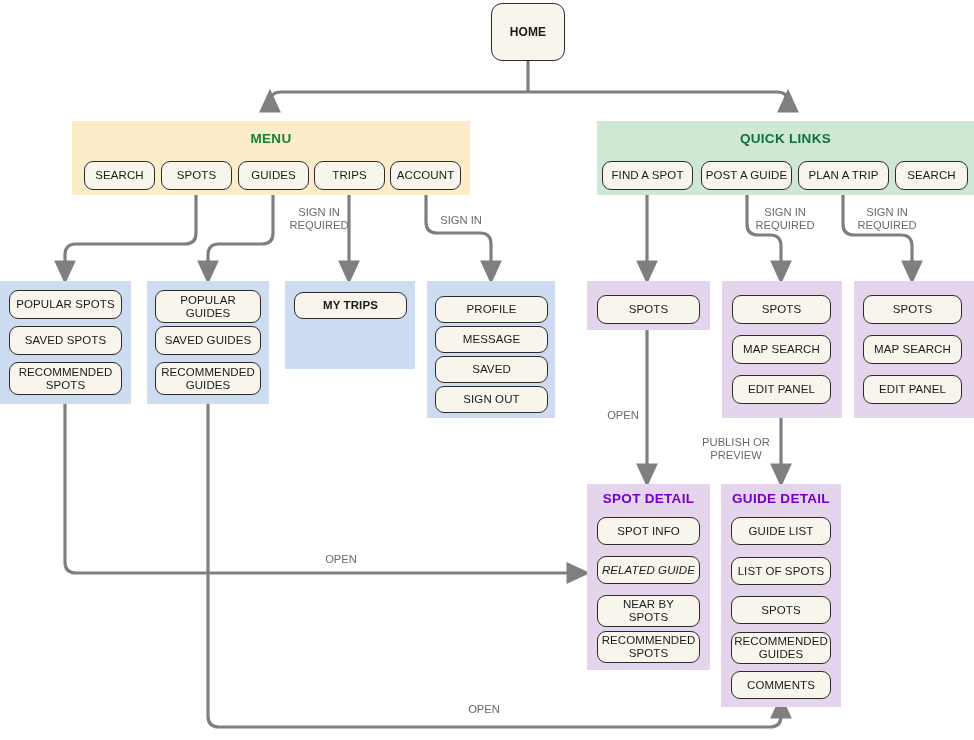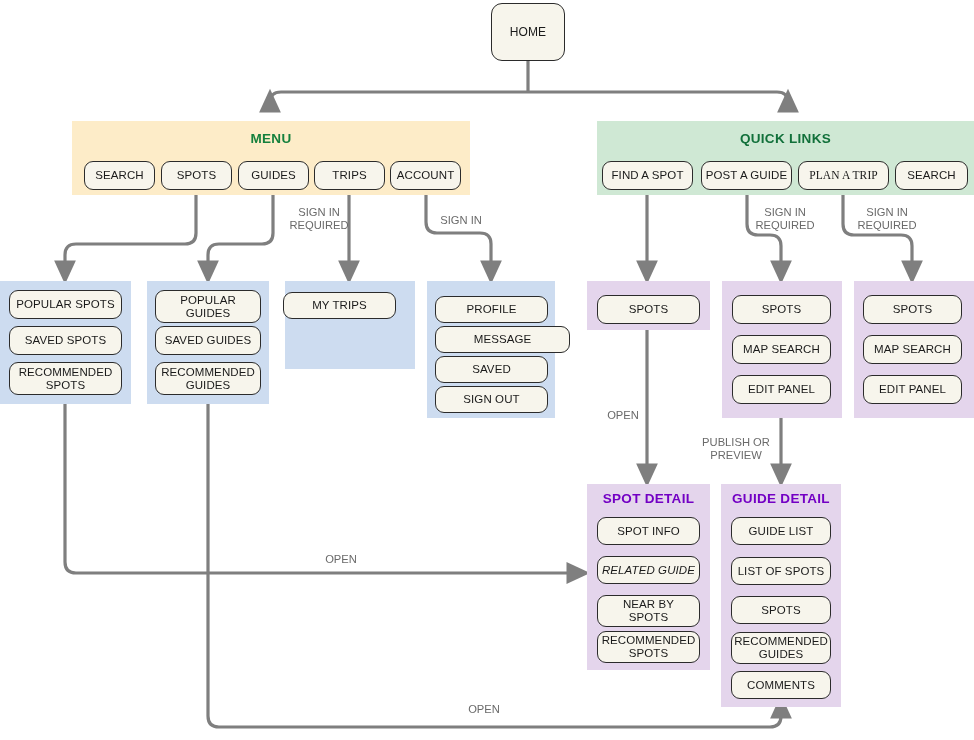--- a/index.html
+++ b/index.html
@@ -37,20 +37,21 @@
     color: #1a1a1a;
     letter-spacing: 0.1px;
     white-space: pre-line;
     padding: 0 2px;
     z-index: 3;
   }
   .node.home {
     font-size: 12px;
     border-radius: 11px;
     border-width: 1.5px;
+    font-weight: bold;
   }
   
   .panel {
     position: absolute;
     z-index: 1;
   }
   .panel-title {
     position: absolute;
     width: 100%;
     text-align: center;
@@ -127,42 +128,42 @@
   <div class="node" style="left:84px; top:161px; width:71px; height:29px;">SEARCH</div>
   <div class="node" style="left:161px; top:161px; width:71px; height:29px;">SPOTS</div>
   <div class="node" style="left:238px; top:161px; width:71px; height:29px;">GUIDES</div>
   <div class="node" style="left:314px; top:161px; width:71px; height:29px;">TRIPS</div>
   <div class="node" style="left:390px; top:161px; width:71px; height:29px;">ACCOUNT</div>
 
   <div class="panel quick" style="left:597px; top:121px; width:377px; height:74px;"></div>
   <div class="panel-title title-quick" style="left:597px; top:131px; width:377px;">QUICK LINKS</div>
   <div class="node" style="left:602px; top:161px; width:91px; height:29px;">FIND A SPOT</div>
   <div class="node" style="left:701px; top:161px; width:91px; height:29px;">POST A GUIDE</div>
-  <div class="node" style="left:798px; top:161px; width:91px; height:29px;font-family:Liberation Serif, serif;">PLAN A TRIP</div>
+  <div class="node" style="left:798px; top:161px; width:91px; height:29px;">PLAN A TRIP</div>
   <div class="node" style="left:895px; top:161px; width:73px; height:29px;">SEARCH</div>
 
   <div class="panel blue" style="left:0px; top:281px; width:131px; height:123px;"></div>
   <div class="node" style="left:9px; top:290px; width:113px; height:29px;">POPULAR SPOTS</div>
   <div class="node" style="left:9px; top:326px; width:113px; height:29px;">SAVED SPOTS</div>
   <div class="node" style="left:9px; top:362px; width:113px; height:33px;">RECOMMENDED
 SPOTS</div>
 
   <div class="panel blue" style="left:147px; top:281px; width:122px; height:123px;"></div>
   <div class="node" style="left:155px; top:290px; width:106px; height:33px;">POPULAR
 GUIDES</div>
   <div class="node" style="left:155px; top:326px; width:106px; height:29px;">SAVED GUIDES</div>
   <div class="node" style="left:155px; top:362px; width:106px; height:33px;">RECOMMENDED
 GUIDES</div>
 
   <div class="panel blue" style="left:285px; top:281px; width:130px; height:88px;"></div>
-  <div class="node" style="left:283px; top:292px; width:113px; height:27px;">MY TRIPS</div>
+  <div class="node" style="left:294px; top:292px; width:113px; height:27px;font-weight:bold;">MY TRIPS</div>
 
   <div class="panel blue" style="left:427px; top:281px; width:128px; height:137px;"></div>
   <div class="node" style="left:435px; top:296px; width:113px; height:27px;">PROFILE</div>
-  <div class="node" style="left:435px; top:326px; width:135px; height:27px;">MESSAGE</div>
+  <div class="node" style="left:435px; top:326px; width:113px; height:27px;">MESSAGE</div>
   <div class="node" style="left:435px; top:356px; width:113px; height:27px;">SAVED</div>
   <div class="node" style="left:435px; top:386px; width:113px; height:27px;">SIGN OUT</div>
 
   <div class="panel purple" style="left:587px; top:281px; width:123px; height:49px;"></div>
   <div class="node" style="left:597px; top:295px; width:103px; height:29px;">SPOTS</div>
 
   <div class="panel purple" style="left:722px; top:281px; width:120px; height:137px;"></div>
   <div class="node" style="left:732px; top:295px; width:99px; height:29px;">SPOTS</div>
   <div class="node" style="left:732px; top:335px; width:99px; height:29px;">MAP SEARCH</div>
   <div class="node" style="left:732px; top:375px; width:99px; height:29px;">EDIT PANEL</div>

